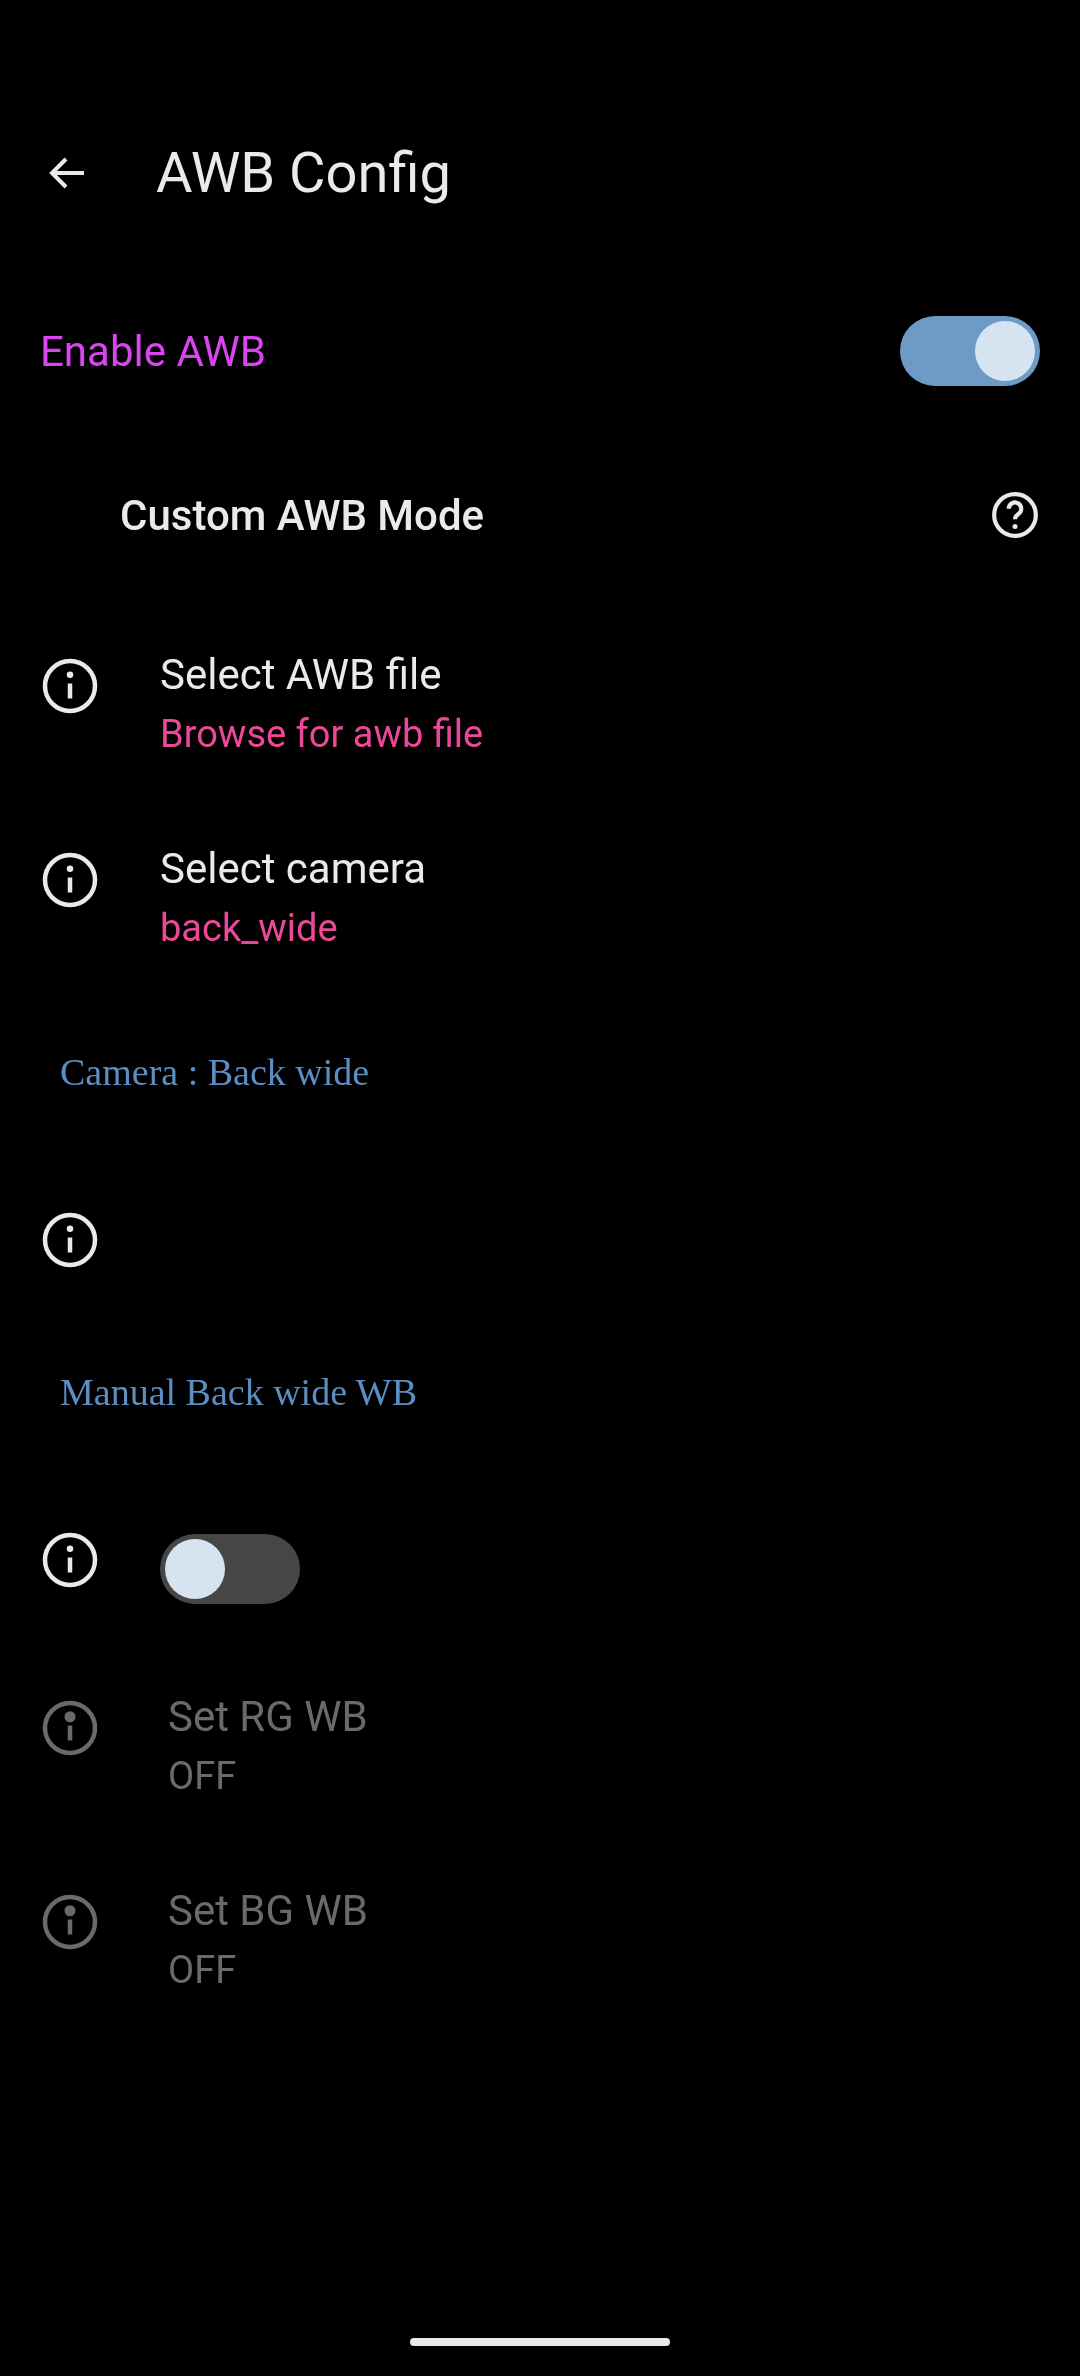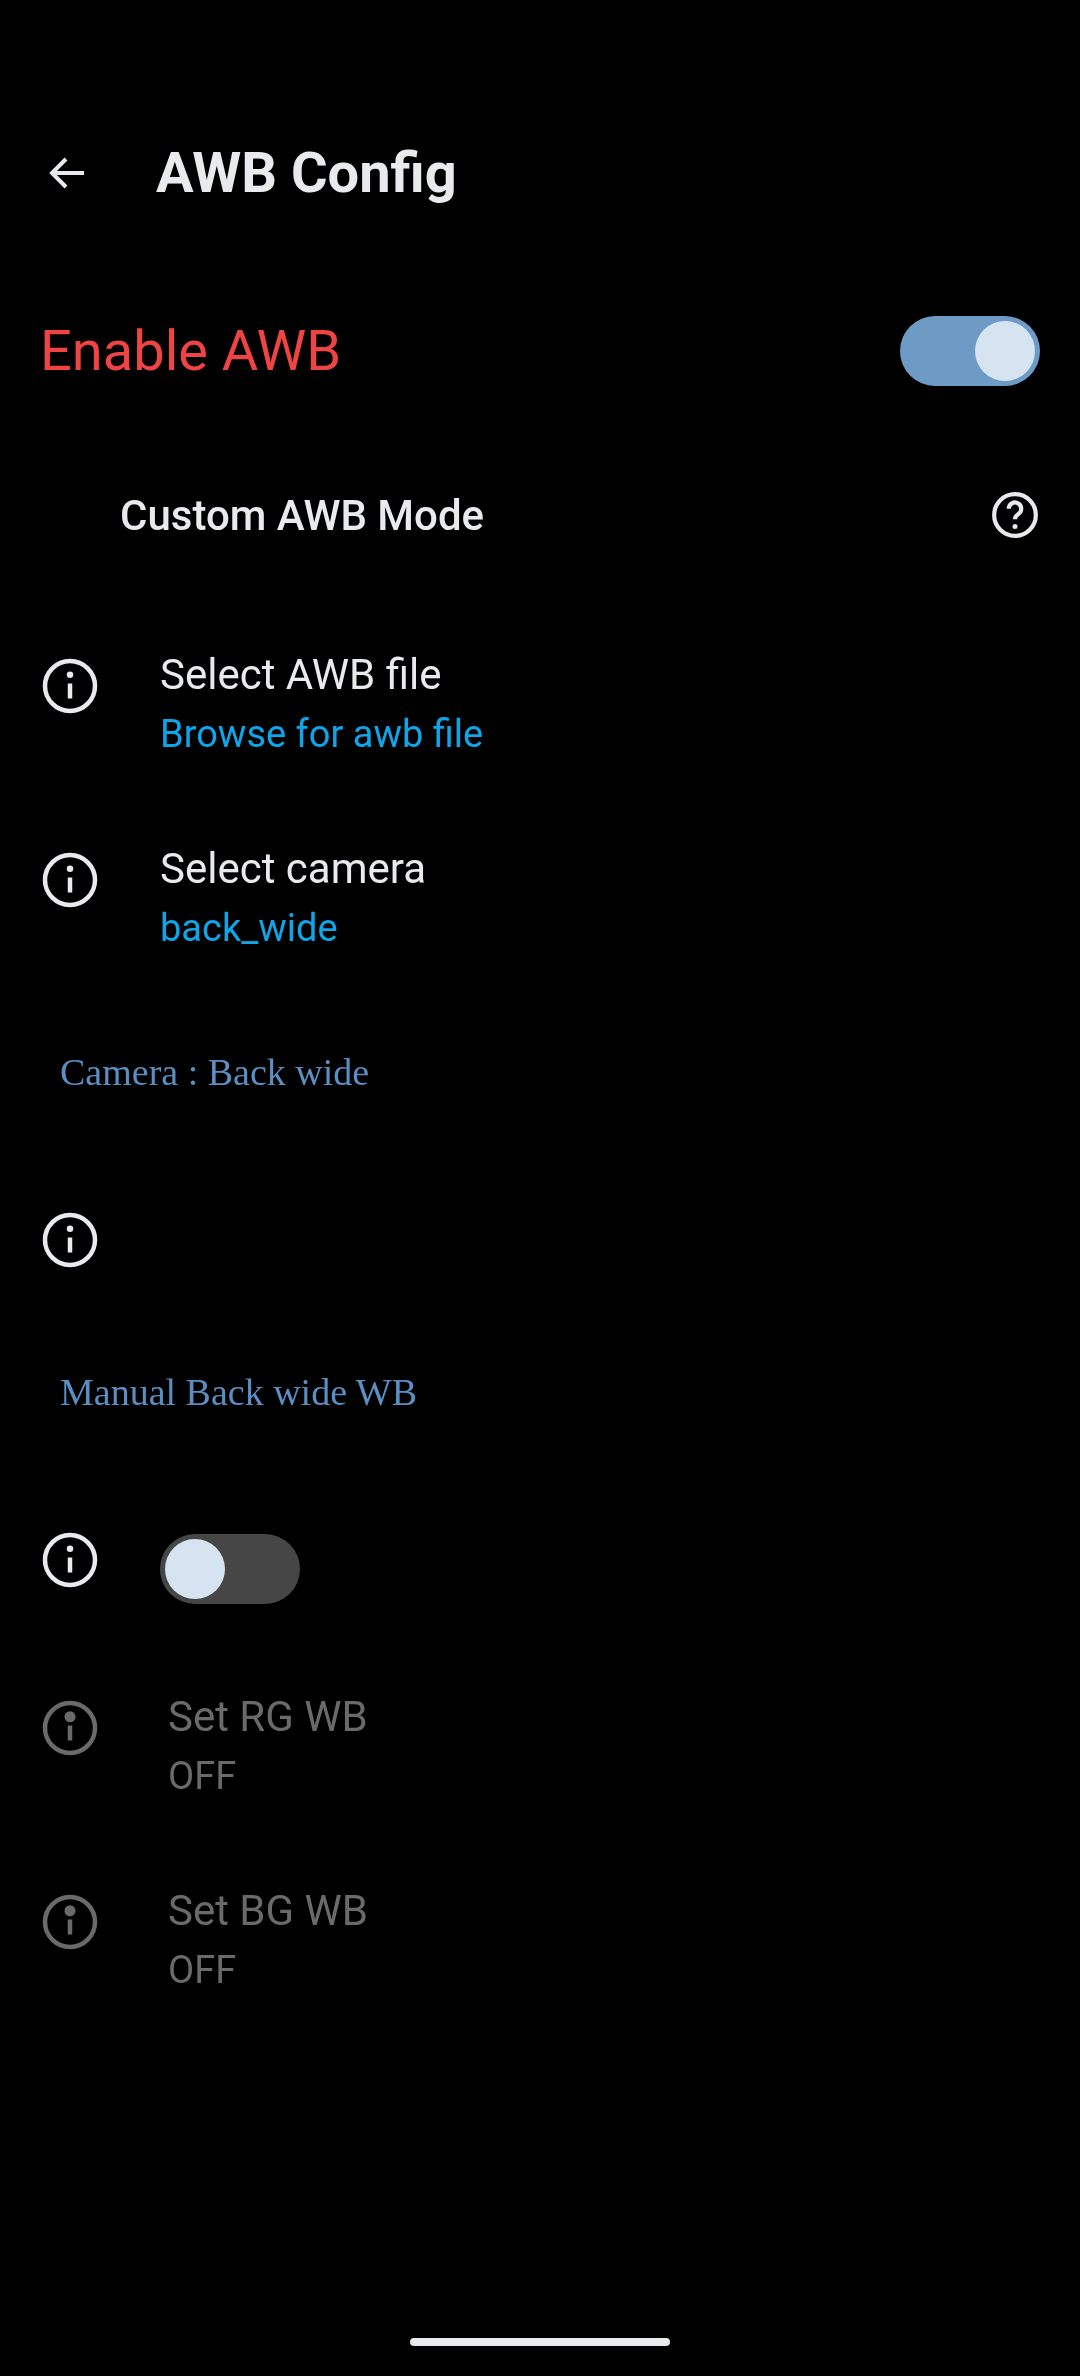--- a/index.html
+++ b/index.html
@@ -29,36 +29,36 @@
     align-items: center;
     justify-content: center;
   }
   .back-arrow svg {
     width: 48px;
     height: 48px;
     stroke: #e8eaed;
   }
   .title {
     font-size: 56px;
-    font-weight: 700;
+    font-weight: 400;
     color: #e8eaed;
   }
   .row {
     display: flex;
     align-items: center;
     padding: 0 40px;
   }
   .enable-row {
     margin-top: 110px;
     justify-content: space-between;
   }
   .enable-label {
-    font-size: 56px;
-    font-weight: 400;
-    color: #ef4444;
+    font-size: 42px;
+    font-weight: 400;
+    color: #d946ef;
   }
   .switch {
     position: relative;
     width: 140px;
     height: 70px;
   }
   .switch-track {
     width: 140px;
     height: 70px;
     border-radius: 35px;
@@ -131,21 +131,21 @@
     gap: 13px;
   }
   .item-title {
     font-size: 42px;
     font-weight: 400;
     color: #e8eaed;
   }
   .item-sub {
     font-size: 38px;
     font-weight: 400;
-    color: #0ea5e9;
+    color: #ec4899;
   }
   .disabled .item-title,
   .disabled .item-sub {
     color: #6a6a6a;
     margin-left: 8px;
   }
   .disabled .info-icon svg circle,
   .disabled .info-icon svg line {
     stroke: #6a6a6a;
   }

